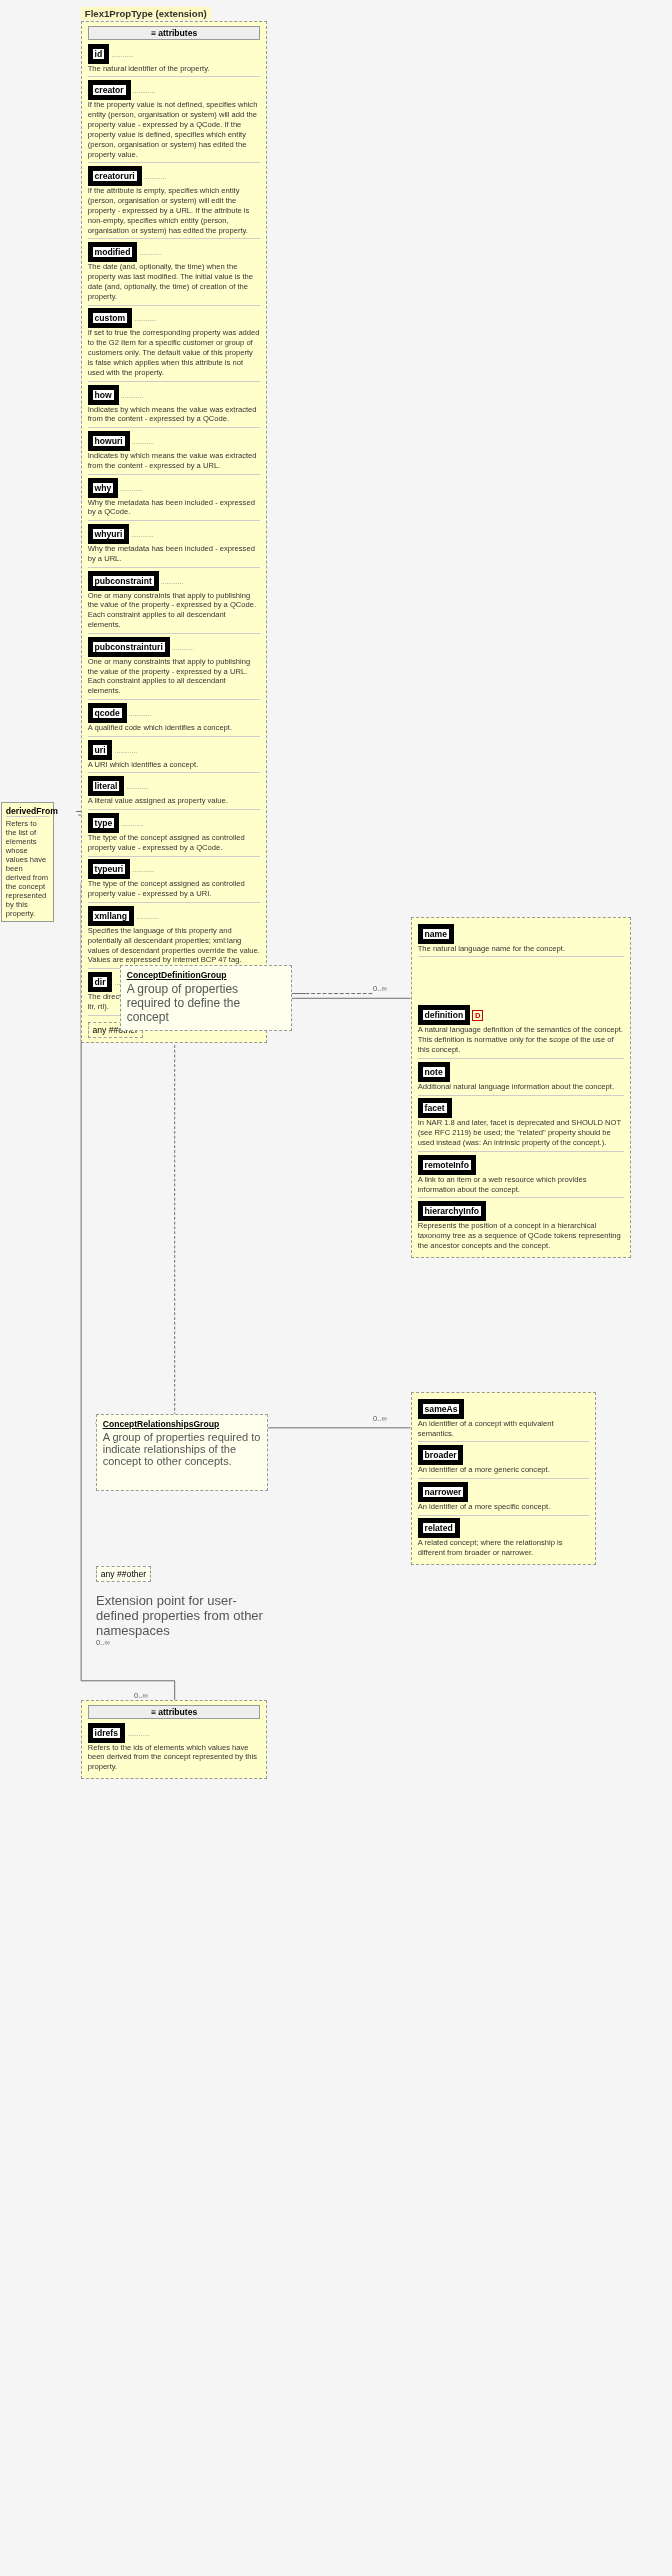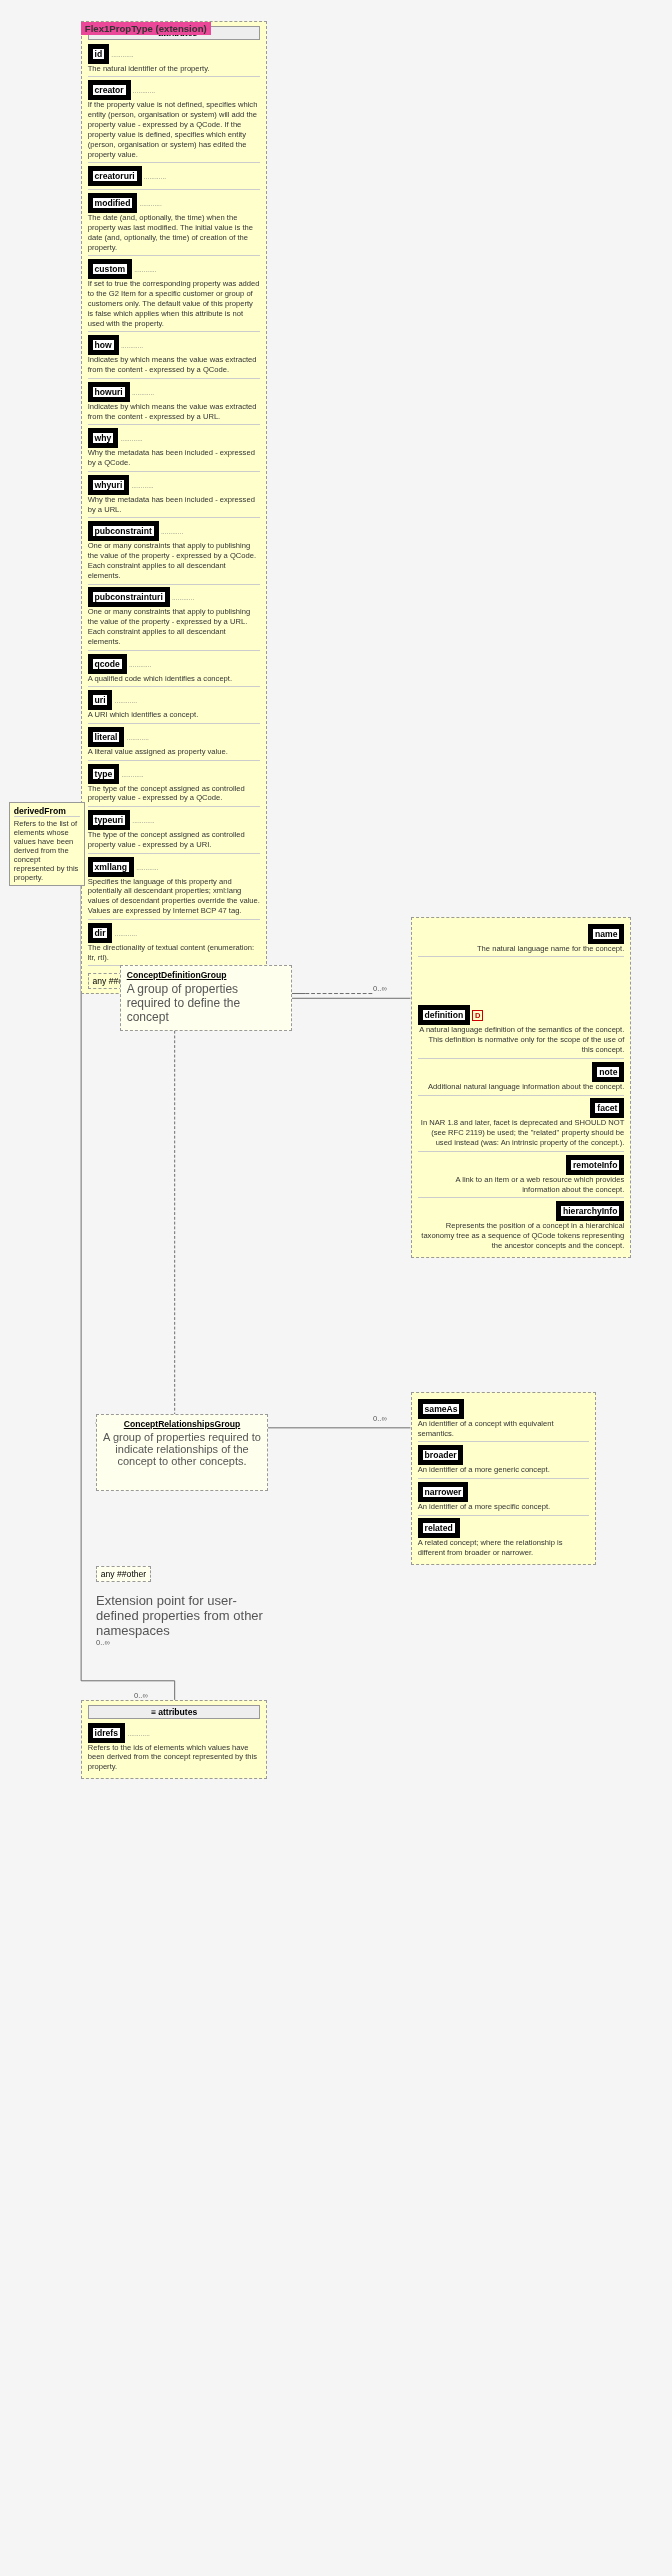--- a/index.html
+++ b/index.html
@@ -58,21 +58,21 @@
       font-size: 7.6px;
       color: #333;
       line-height: 1.3;
     }
   </style>
 </head>
 <body>
 
 <div class="abs-container">
 
-  <div class="el" style="left:81px; top:22px; font-size:9.6px; font-weight:bold; color:#333; background:#ec4899; padding:1px 3.8px; z-index:10;">
+  <div class="el" style="left:81px; top:7px; font-size:9.6px; font-weight:bold; color:#333; background:#fef9c3; padding:1px 3.8px; z-index:10;">
     <span>Flex1PropType (extension)</span>
   </div>
 
   <div class="el prop-box" style="left:81px; top:21px; width:186px; min-height:860px; z-index:5;">
     
     
     <div style="text-align:center; border:1px solid #999; background:#eee; padding:1px; font-size:8.6px; font-weight:bold; margin-bottom:3.8px;">
       <span>≡</span>
       <span>attributes</span>
     </div>
@@ -90,20 +90,21 @@
       <span class="pname">creator</span>
       <span class="pdots">............</span>
       <div class="pdesc">If the property value is not defined, specifies which entity (person, organisation or system) will add the property value - expressed by a QCode. If the property value is defined, specifies which entity (person, organisation or system) has edited the property value.</div>
     </div>
     <hr class="divider">
 
     
     <div class="prop-item">
       <span class="pname">creatoruri</span>
       <span class="pdots">............</span>
+      <div class="pdesc">If the attribute is empty, specifies which entity (person, organisation or system) will edit the property - expressed by a URL. If the attribute is non-empty, specifies which entity (person, organisation or system) has edited the property.</div>
     </div>
     <hr class="divider">
 
     
     <div class="prop-item">
       <span class="pname">modified</span>
       <span class="pdots">............</span>
       <div class="pdesc">The date (and, optionally, the time) when the property was last modified. The initial value is the date (and, optionally, the time) of creation of the property.</div>
     </div>
     <hr class="divider">
@@ -219,37 +220,37 @@
       <div class="pdesc">The directionality of textual content (enumeration: ltr, rtl).</div>
     </div>
     <hr class="divider">
 
     
     <div style="border:1px dashed #999; padding:1.9px 3.8px; display:inline-block; font-size:8.6px; margin-top:3.8px;">
       <span>any ##other</span>
     </div>
   </div>
 
-  <div class="el" style="left:9px; top:802px; width:76px; z-index:5;">
+  <div class="el" style="left:1px; top:802px; width:53px; z-index:5;">
     <div style="border:1.4px solid #999; background:#ffffcc; padding:2.9px 3.8px;">
       <div style="font-weight:bold; font-size:8.6px; border-bottom:1px solid #ccc; margin-bottom:1.9px;">derivedFrom</div>
       <div style="font-size:7.6px; color:#333;">Refers to the list of elements whose values have been derived from the concept represented by this property.</div>
     </div>
   </div>
 
   <svg class="el" style="left:76px; top:802px; width:9.6px; height:19px;" viewBox="0 0 10 20" width="9.6" height="19">
     <line x1="0" y1="10" x2="10" y2="10" stroke="#666" stroke-width="1" marker-end="url(#arr)"></line>
   </svg>
 
   <div class="el" style="left:96px; top:965px; width:172px; border:1.4px dashed #999; background:#ffffee; padding:3.8px 5.7px; font-size:8px; z-index:5;margin-left:24px;">
     <div style="font-size:8.6px; font-weight:bold; text-decoration:underline; margin-bottom:1.9px;">ConceptDefinitionGroup</div>
     <div style="font-size:12px; color:#555; margin-bottom:2.9px;">A group of properties required to define the concept</div>
   </div>
 
-  <div class="el prop-box" style="left:411px; top:917px; width:220px; z-index:5;text-align:right;">
+  <div class="el prop-box" style="left:411px; top:917px; width:220px; z-index:5;">
 
     <div class="prop-item">
       <span class="pname">name</span>
       <div class="pdesc">The natural language name for the concept.</div>
     </div>
     <hr class="divider">
 
     <div class="prop-item">
       <div style="display:flex; align-items:center; gap:1.9px;margin-top:48px;">
         <span class="pname">definition</span>
@@ -276,21 +277,21 @@
       <div class="pdesc">A link to an item or a web resource which provides information about the concept.</div>
     </div>
     <hr class="divider">
 
     <div class="prop-item">
       <span class="pname">hierarchyInfo</span>
       <div class="pdesc">Represents the position of a concept in a hierarchical taxonomy tree as a sequence of QCode tokens representing the ancestor concepts and the concept.</div>
     </div>
   </div>
 
-  <div class="el" style="left:96px; top:1414px; width:172px; border:1.4px dashed #999; background:#ffffee; padding:3.8px 5.7px; font-size:8px; z-index:5;text-align:center;">
+  <div class="el" style="left:96px; top:1414px; width:172px; border:1.4px dashed #999; background:#ffffee; padding:3.8px 5.7px; font-size:8px; z-index:5;">
     <div style="font-size:8.6px; font-weight:bold; text-decoration:underline; margin-bottom:1.9px;">ConceptRelationshipsGroup</div>
     <div style="font-size:11px; color:#555; margin-bottom:20px;">A group of properties required to indicate relationships of the concept to other concepts.</div>
   </div>
 
   <div class="el prop-box" style="left:411px; top:1356px; width:185px; z-index:5;margin-top:36px;">
 
     <div class="prop-item">
       <span class="pname">sameAs</span>
       <div class="pdesc">An identifier of a concept with equivalent semantics.</div>
     </div>

